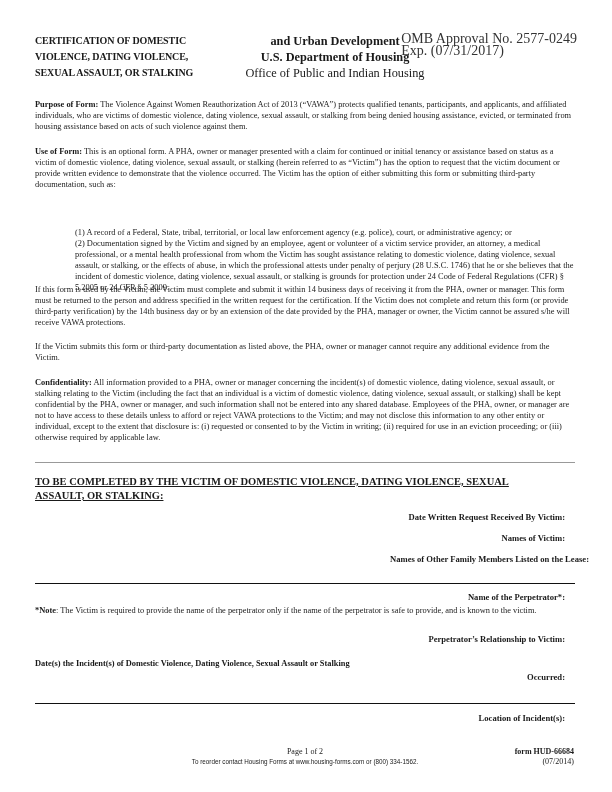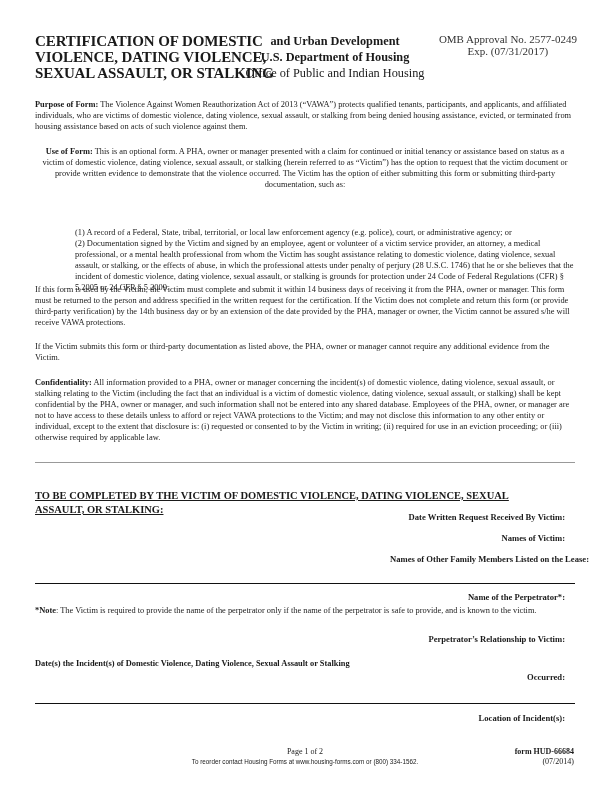--- a/index.html
+++ b/index.html
@@ -1,27 +1,27 @@
 <!DOCTYPE html>
 <html><head>
 <meta charset="utf-8">
 <style>
   html, body { margin:0; padding:0; background:#fff; }
   body { width:612px; height:792px; position:relative; overflow:hidden;
          font-family:"Liberation Serif","DejaVu Serif",serif; color:#1a1a1a; }
   .abs { position:absolute; }
-  .hdr-left { left:35px; top:33px; font-weight:bold; font-size:15px; line-height:16px; letter-spacing:-0.1px; }
+  .hdr-left { left:35px; top:33px; font-weight:bold; font-size:10px; line-height:16px; letter-spacing:-0.1px; }
   .hdr-center { left:240px; top:33px; width:190px; text-align:center; font-size:12.3px; line-height:16px; }
   .hdr-center .b { font-weight:bold; }
-  .hdr-right { right:35px; top:33px; text-align:center; font-size:11px; line-height:12px; color:#333; }
+  .hdr-right { right:35px; top:33px; text-align:left; font-size:14px; line-height:12px; color:#333; }
   .para { left:35px; width:540px; font-size:8.4px; line-height:11.1px; text-align:left; }
   .para .lbl { font-weight:bold; }
   .indent { left:75px; width:500px; font-size:8.4px; line-height:11.1px;margin-top:23px; }
   .rule { left:35px; width:540px; height:0; border-top:1px solid #999; }
-  .sect { left:35px; width:520px; top:475px; font-weight:bold; font-size:10.5px; line-height:14px; text-decoration:underline;margin-top:14px; }
+  .sect { left:35px; width:520px; top:475px; font-weight:bold; font-size:10.5px; line-height:14px; text-decoration:underline; }
   .field { left:25px; width:540px; display:flex; align-items:flex-end; font-size:8.6px; font-weight:bold; height:12px;flex-direction:column; }
   .field .line { flex:1; border-bottom:1px solid #111; height:10px; margin-left:3px; }
   .fullline { left:35px; width:540px; border-bottom:1px solid #111; height:0; }
   .note { left:35px; width:540px; font-size:8.4px; line-height:11.1px; }
   .note .b { font-weight:bold; }
   .foot-center { left:150px; width:310px; top:747px; text-align:center; font-size:8px; line-height:10px; }
   .foot-center .sub { font-family:"Liberation Sans","DejaVu Sans",sans-serif; font-size:6.3px; }
   .foot-right { right:38px; top:747px; text-align:right; font-size:8px; line-height:10px; }
   .foot-right .b { font-weight:bold; }
 </style>
@@ -40,21 +40,21 @@
 </div>
 <div class="abs hdr-right">
   <div>OMB Approval No. 2577-0249</div>
   <div>Exp. (07/31/2017)</div>
 </div>
 
 <div class="abs para" style="top:99px;">
   <span class="lbl">Purpose of Form:</span><span> The Violence Against Women Reauthorization Act of 2013 (“VAWA”) protects qualified tenants, participants, and applicants, and affiliated individuals, who are victims of domestic violence, dating violence, sexual assault, or stalking from being denied housing assistance, evicted, or terminated from housing assistance based on acts of such violence against them.</span>
 </div>
 
-<div class="abs para" style="top:146px;text-align:center;">
+<div class="abs para" style="top:146px;">
   <span class="lbl">Use of Form:</span><span> This is an optional form. A PHA, owner or manager presented with a claim for continued or initial tenancy or assistance based on status as a victim of domestic violence, dating violence, sexual assault, or stalking (herein referred to as “Victim”) has the option to request that the victim document or provide written evidence to demonstrate that the violence occurred. The Victim has the option of either submitting this form or submitting third-party documentation, such as:</span>
 </div>
 <div class="abs indent" style="top:204px;">
   <div>(1) A record of a Federal, State, tribal, territorial, or local law enforcement agency (e.g. police), court, or administrative agency; or</div>
   <div>(2) Documentation signed by the Victim and signed by an employee, agent or volunteer of a victim service provider, an attorney, a medical professional, or a mental health professional from whom the Victim has sought assistance relating to domestic violence, dating violence, sexual assault, or stalking, or the effects of abuse, in which the professional attests under penalty of perjury (28 U.S.C. 1746) that he or she believes that the incident of domestic violence, dating violence, sexual assault, or stalking is grounds for protection under 24 Code of Federal Regulations (CFR) § 5.2005 or 24 CFR § 5.2009.</div>
 </div>
 
 <div class="abs para" style="top:284px;">If this form is used by the Victim, the Victim must complete and submit it within 14 business days of receiving it from the PHA, owner or manager. This form must be returned to the person and address specified in the written request for the certification. If the Victim does not complete and return this form (or provide third-party verification) by the 14th business day or by an extension of the date provided by the PHA, manager or owner, the Victim cannot be assured s/he will receive VAWA protections.</div>
 
 <div class="abs para" style="top:341px;">If the Victim submits this form or third-party documentation as listed above, the PHA, owner or manager cannot require any additional evidence from the Victim.</div>

